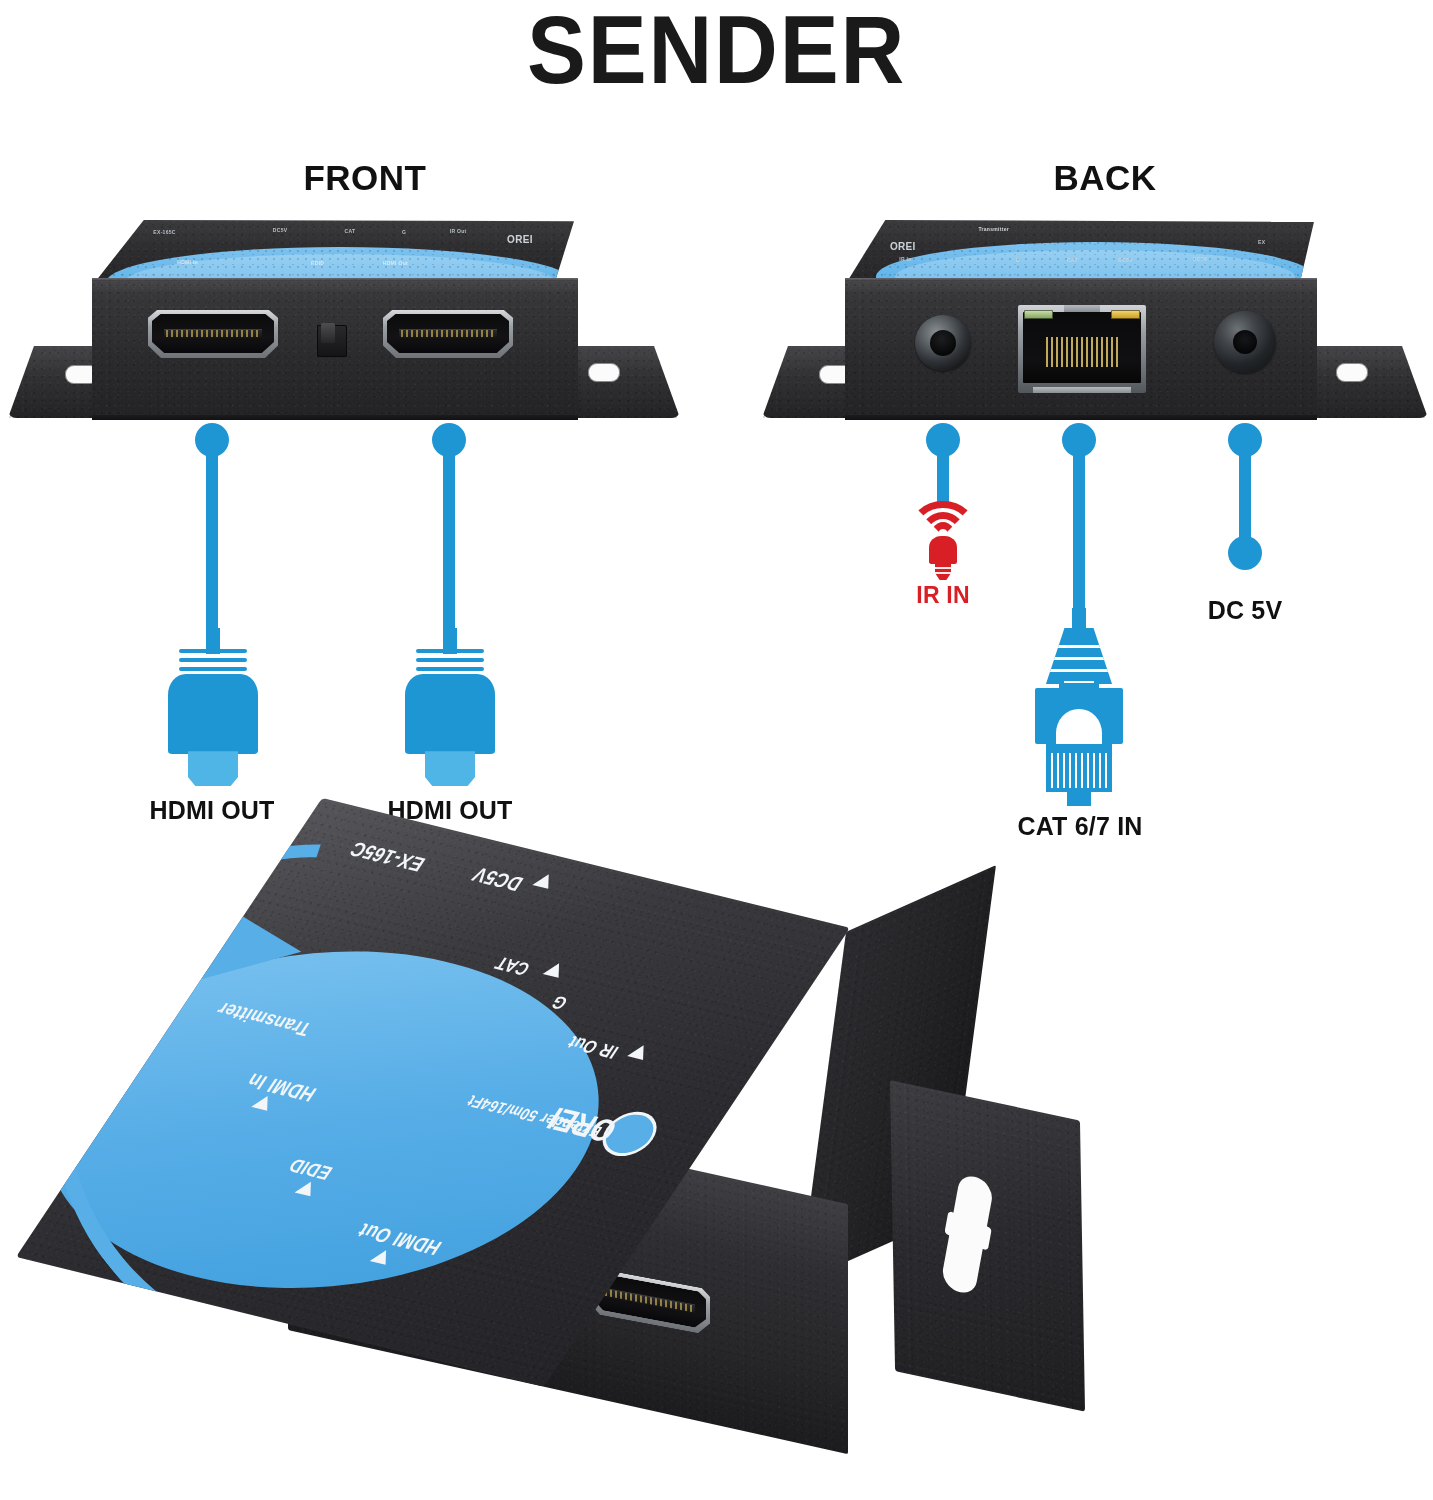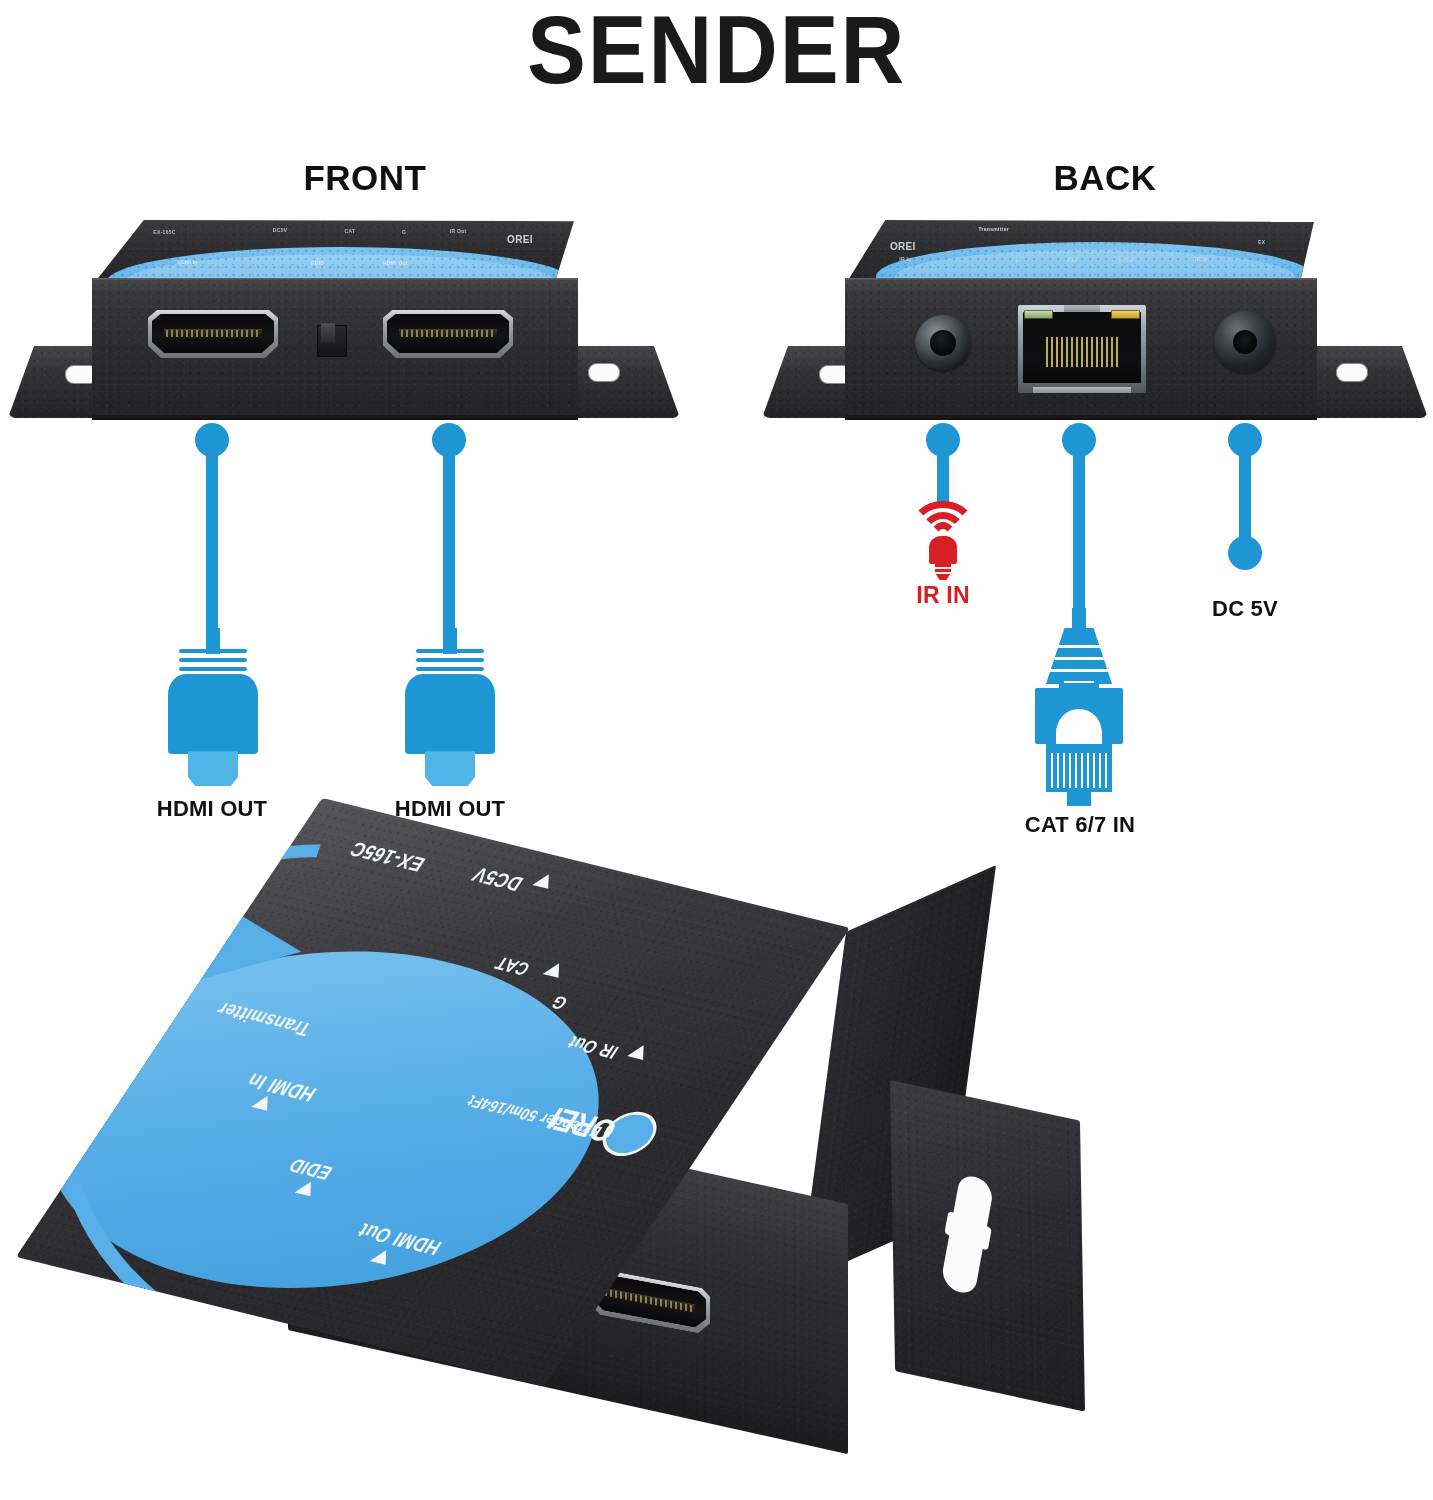--- a/index.html
+++ b/index.html
@@ -142,21 +142,21 @@
     box-shadow: 0 0 0 1px rgba(0,0,0,.5) inset; }
   .rj45-led.l { left:5%; background: linear-gradient(180deg,#cfe4b0,#7fa05a); }
   .rj45-led.r { right:5%; background: linear-gradient(180deg,#f5d77a,#c79a17); }
   .rj45-foot { position:absolute; left:12%; right:12%; bottom:0; height:6px;
     background: linear-gradient(180deg,#b6bbbf,#8a8f93); }
 
   
   .lead-line { position:absolute; background:#1e96d4; }
   .lead-dot  { position:absolute; background:#1e96d4; border-radius:50%; }
   .callout-label {
-    position:absolute; font-size:22px; font-weight:700; color:#111;
+    position:absolute; font-size:25px; font-weight:700; color:#111;
     text-align:center; letter-spacing:.2px; white-space:nowrap;
   }
   .callout-label.red { color:#d81f26; font-size:23px; }
 
   
   .hdmi-icon { position:absolute; }
   .hp-cable { position:absolute; left:43%; width:14%; top:0; height:16%;
     background:#1e96d4; }
   .hp-ridges { position:absolute; left:18%; right:18%; top:13%; height:18%; }
   .hp-ridges i { position:absolute; left:0; right:0; height:4px; background:#1e96d4; border-radius:2px; }

